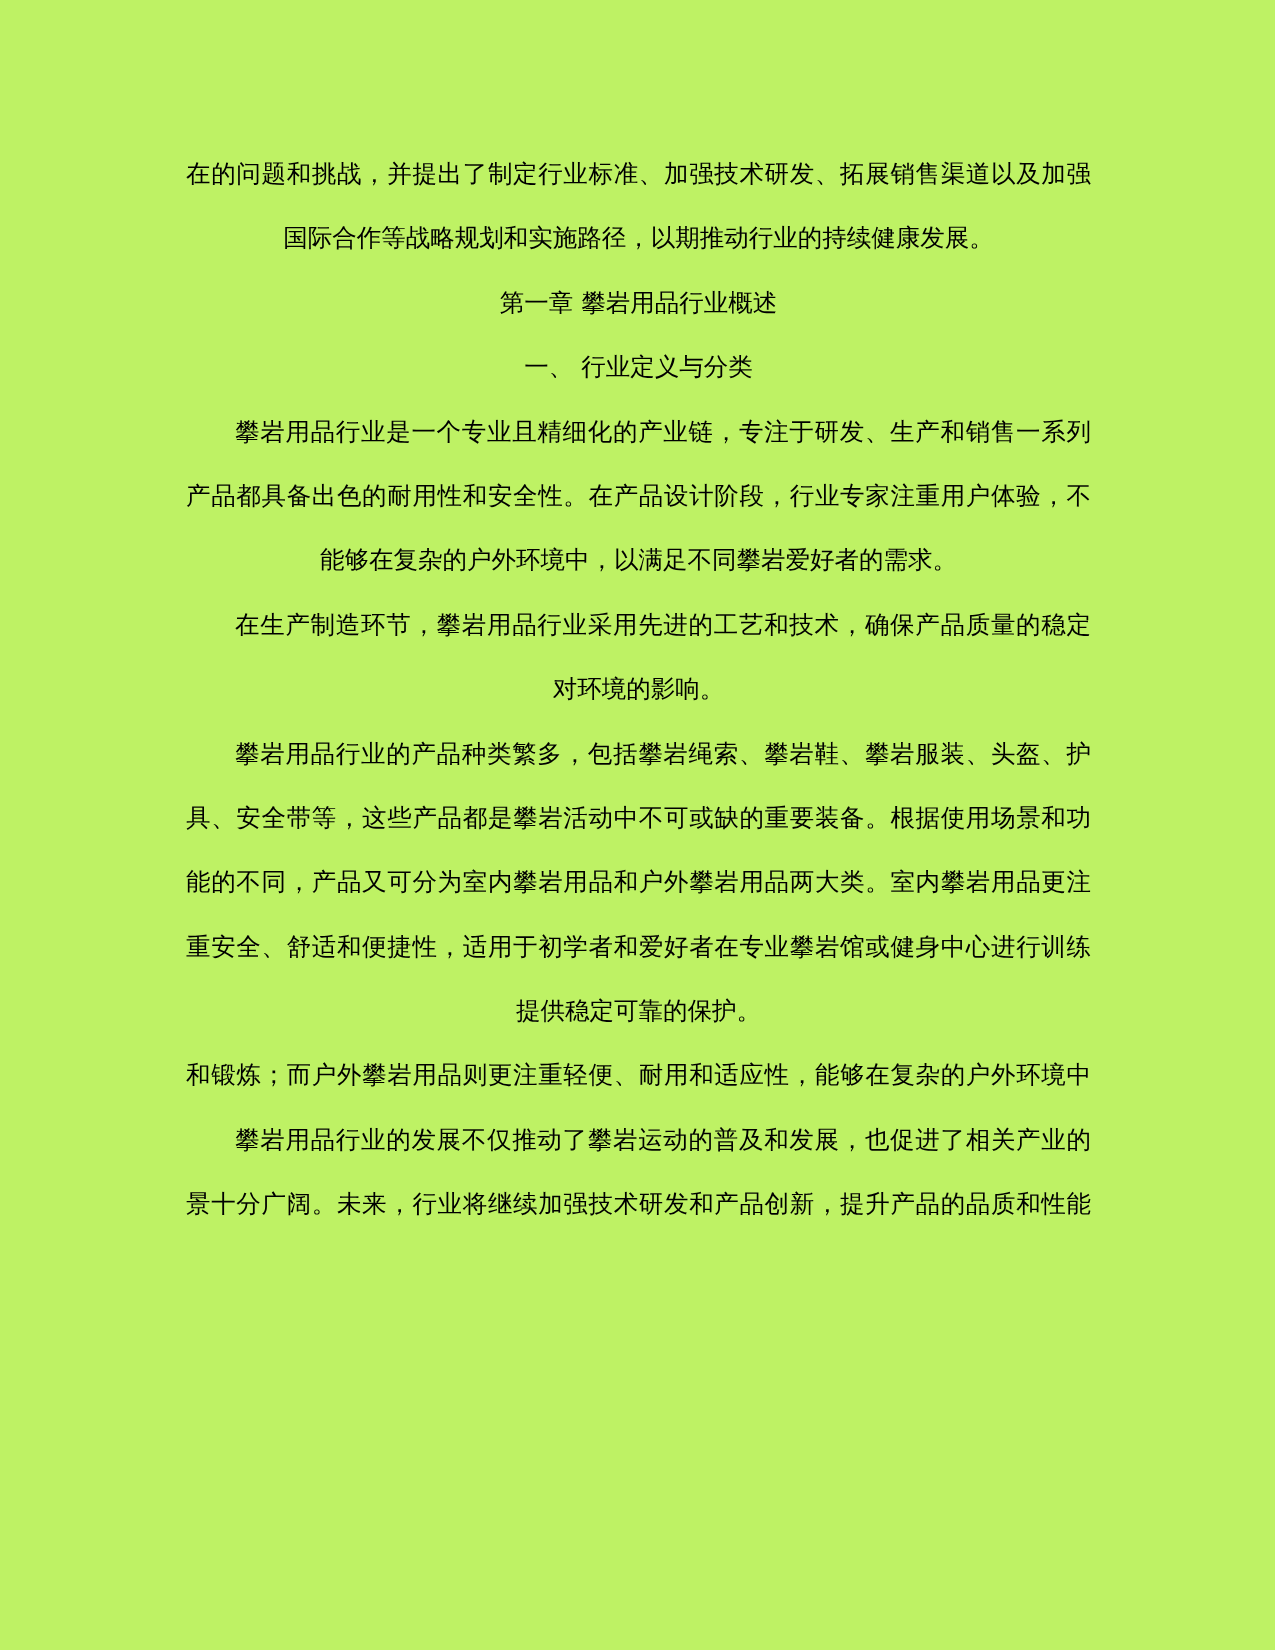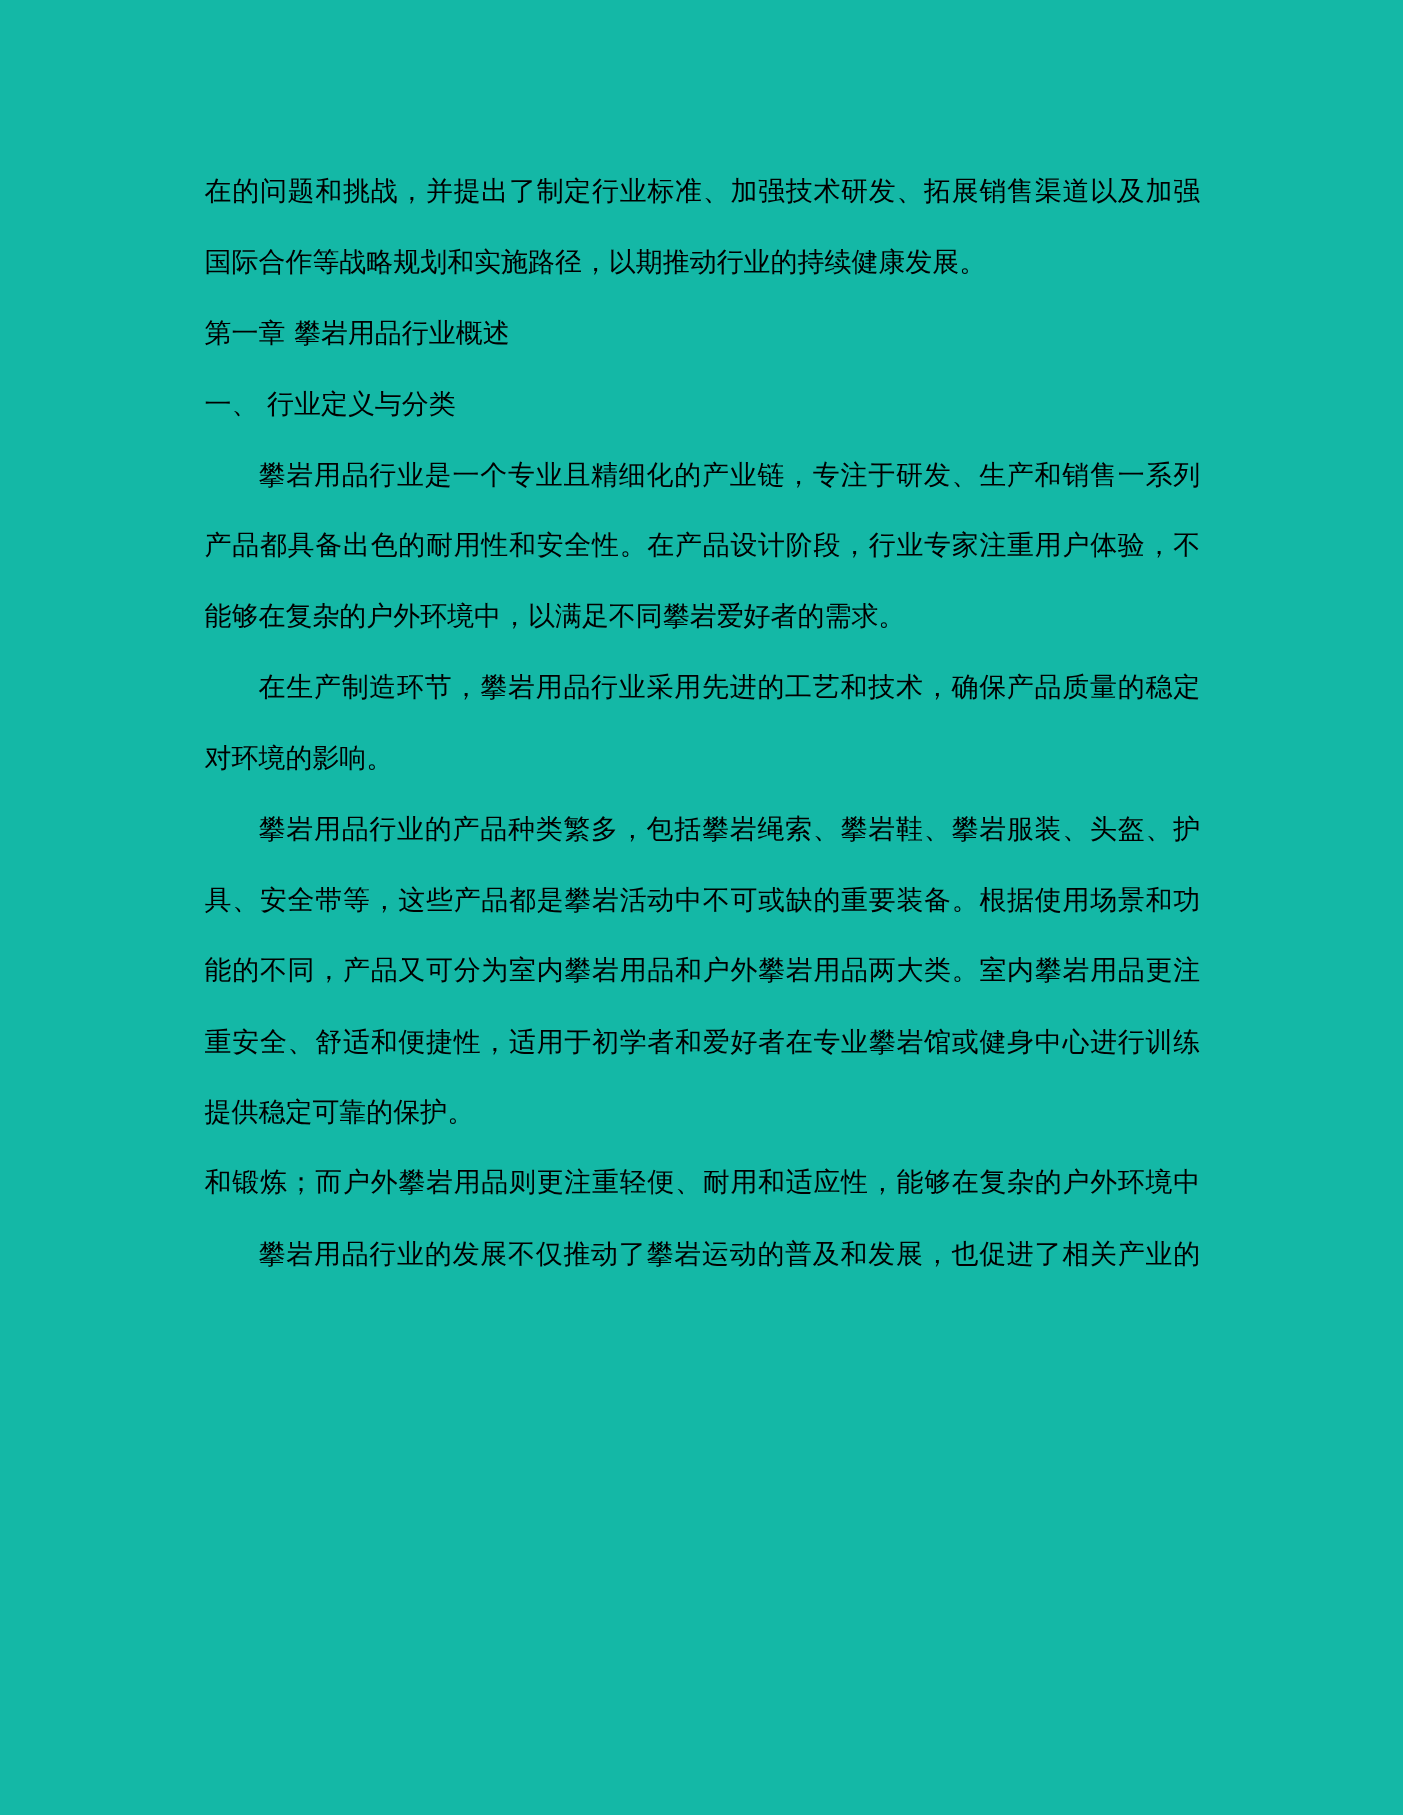--- a/index.html
+++ b/index.html
@@ -4,38 +4,38 @@
 <style>
   html, body {
     margin: 0;
     padding: 0;
     background: #ffffff;
   }
   .page {
     position: relative;
     width: 1275px;
     height: 1650px;
-    background: #14b8a6;
+    background: #bef264;
     overflow: hidden;
     font-family: "DejaVu Sans", sans-serif;
     color: #000000;
   }
   .text-block {
     position: absolute;
     left: 186px;
     top: 142px;
     width: 905px;
   }
   .line {
     height: 64.4px;
     line-height: 64.4px;
     font-size: 24.5px;
     font-weight: 400;
     white-space: normal;
-    text-align: left;
+    text-align: center;
   }
   .line.justify {
     text-align: justify;
     text-align-last: justify;
   }
   .line.indent {
     text-indent: 49px;
   }
 </style>
 </head>
@@ -52,14 +52,15 @@
       <div class="line">能够在复杂的户外环境中，以满足不同攀岩爱好者的需求。</div>
       <div class="line justify indent">在生产制造环节，攀岩用品行业采用先进的工艺和技术，确保产品质量的稳定</div>
       <div class="line">对环境的影响。</div>
       <div class="line justify indent">攀岩用品行业的产品种类繁多，包括攀岩绳索、攀岩鞋、攀岩服装、头盔、护</div>
       <div class="line justify">具、安全带等，这些产品都是攀岩活动中不可或缺的重要装备。根据使用场景和功</div>
       <div class="line justify">能的不同，产品又可分为室内攀岩用品和户外攀岩用品两大类。室内攀岩用品更注</div>
       <div class="line justify">重安全、舒适和便捷性，适用于初学者和爱好者在专业攀岩馆或健身中心进行训练</div>
       <div class="line">提供稳定可靠的保护。</div>
       <div class="line justify">和锻炼；而户外攀岩用品则更注重轻便、耐用和适应性，能够在复杂的户外环境中</div>
       <div class="line justify indent">攀岩用品行业的发展不仅推动了攀岩运动的普及和发展，也促进了相关产业的</div>
+      <div class="line justify">景十分广阔。未来，行业将继续加强技术研发和产品创新，提升产品的品质和性能</div>
     </div>
 </div>
 
 </body></html>

